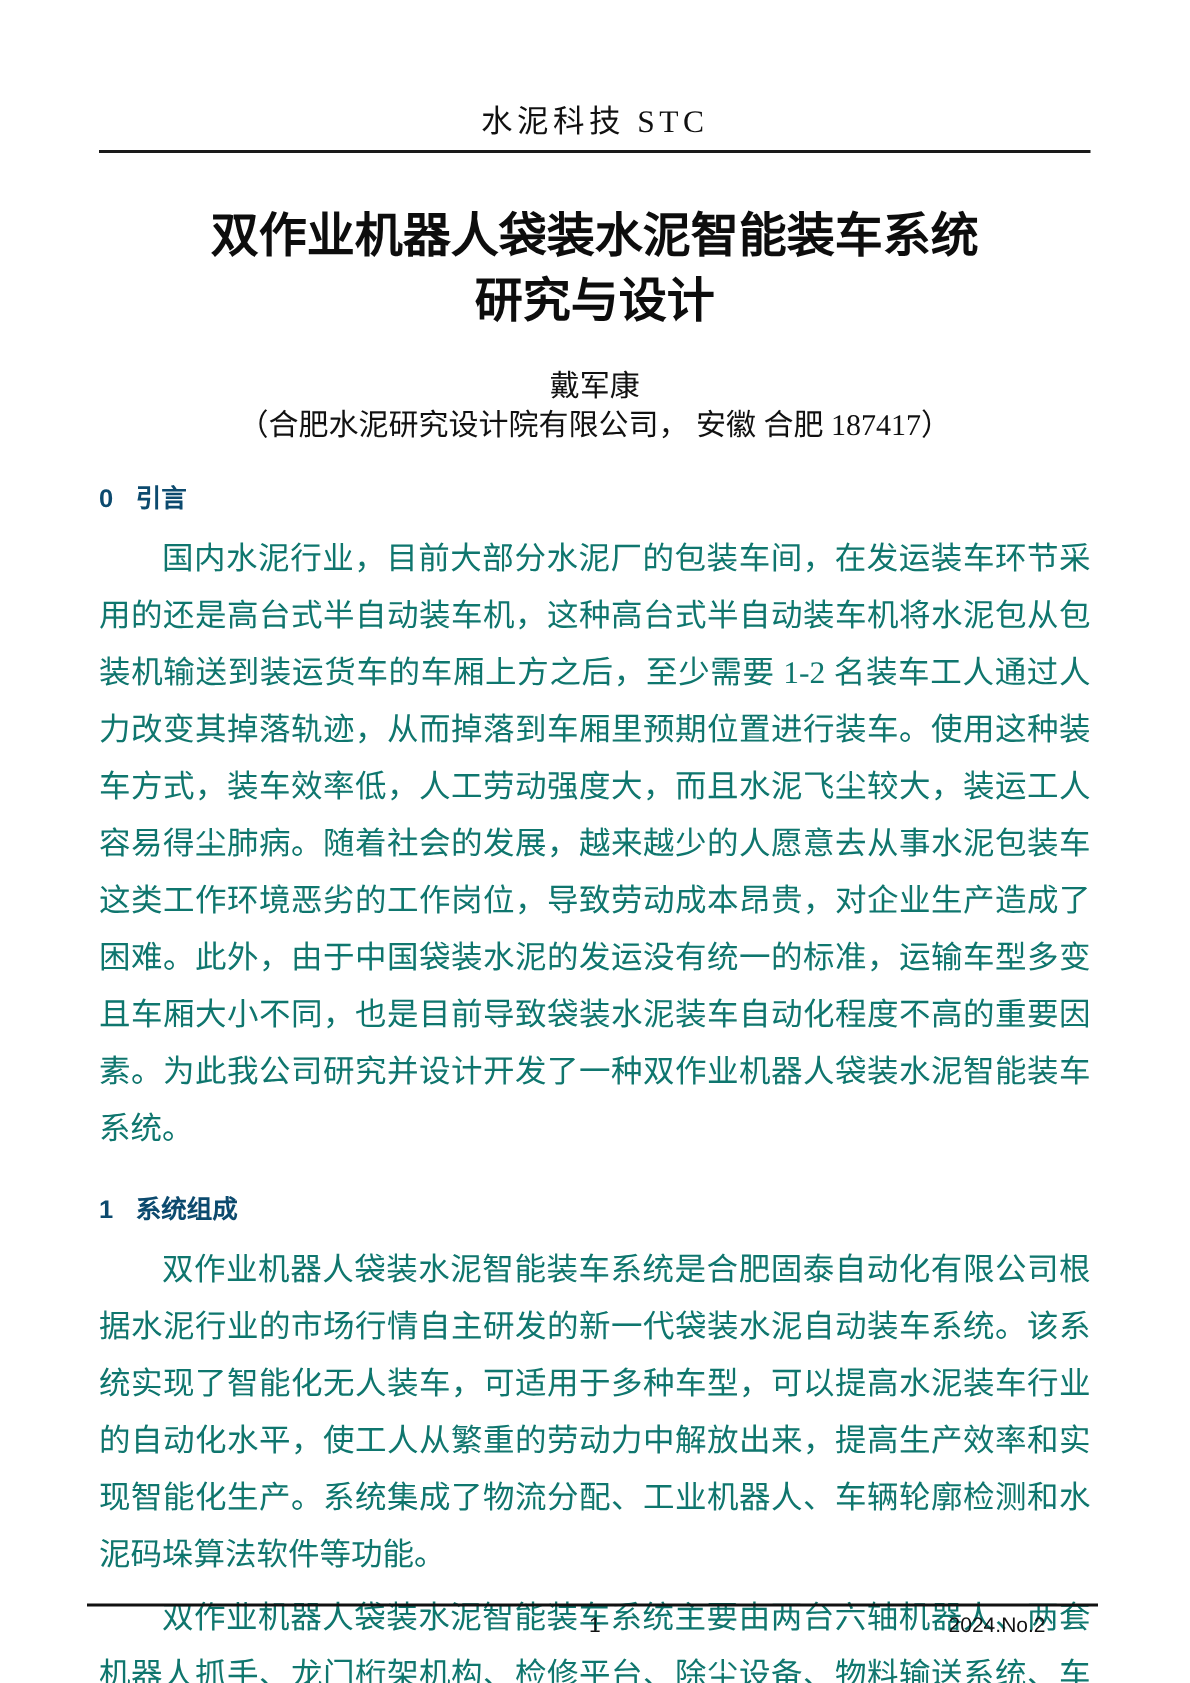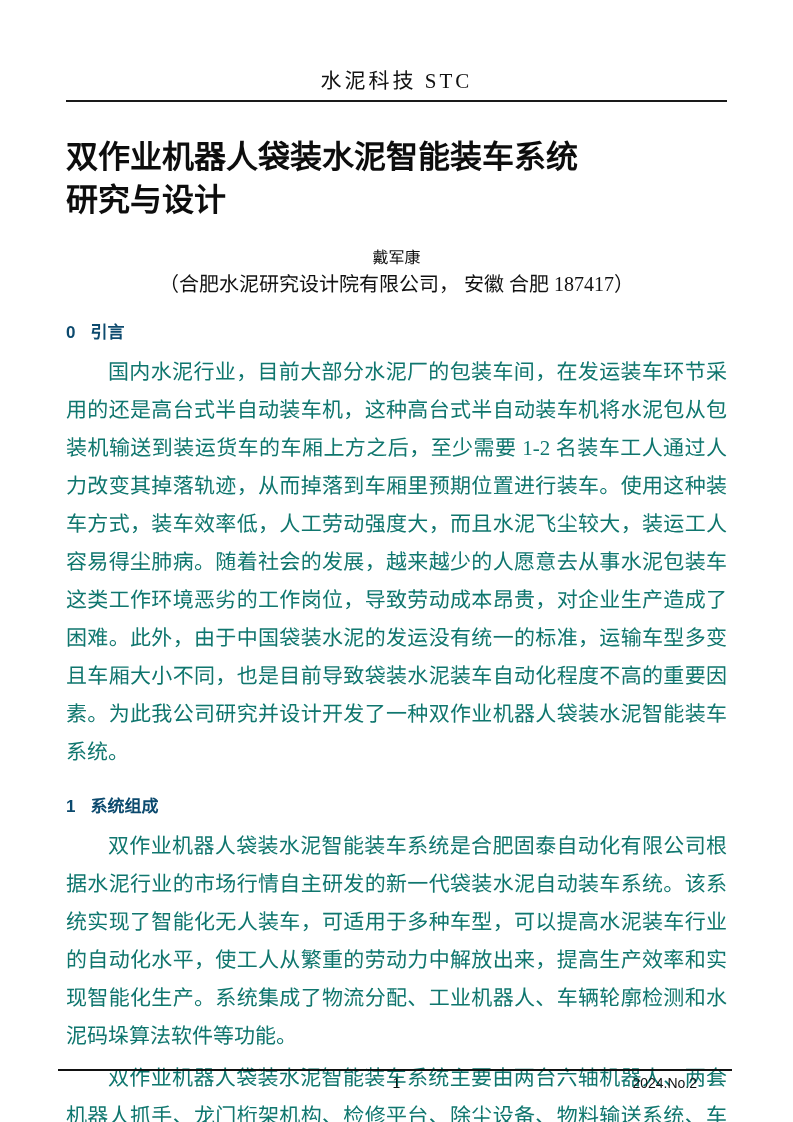--- a/index.html
+++ b/index.html
@@ -38,31 +38,31 @@
   }
   
   .content {
     position: absolute;
     left: 66px;
     top: 120px;
     width: 661px;
   }
   .article-title {
     margin: 0;
-    text-align: left;
+    text-align: center;
     font-family: "Liberation Sans", sans-serif;
     font-weight: 700;
     font-size: 32px;
     line-height: 43px;
     color: #0d0d0d;
   }
   .author {
     margin-top: 24px;
     text-align: center;
-    font-size: 16px;
+    font-size: 20px;
     line-height: 24px;
   }
   .affiliation {
     margin-top: 1px;
     text-align: center;
     font-size: 20px;
     line-height: 26px;
   }
   .section-heading {
     margin: 22px 0 6px 0;

